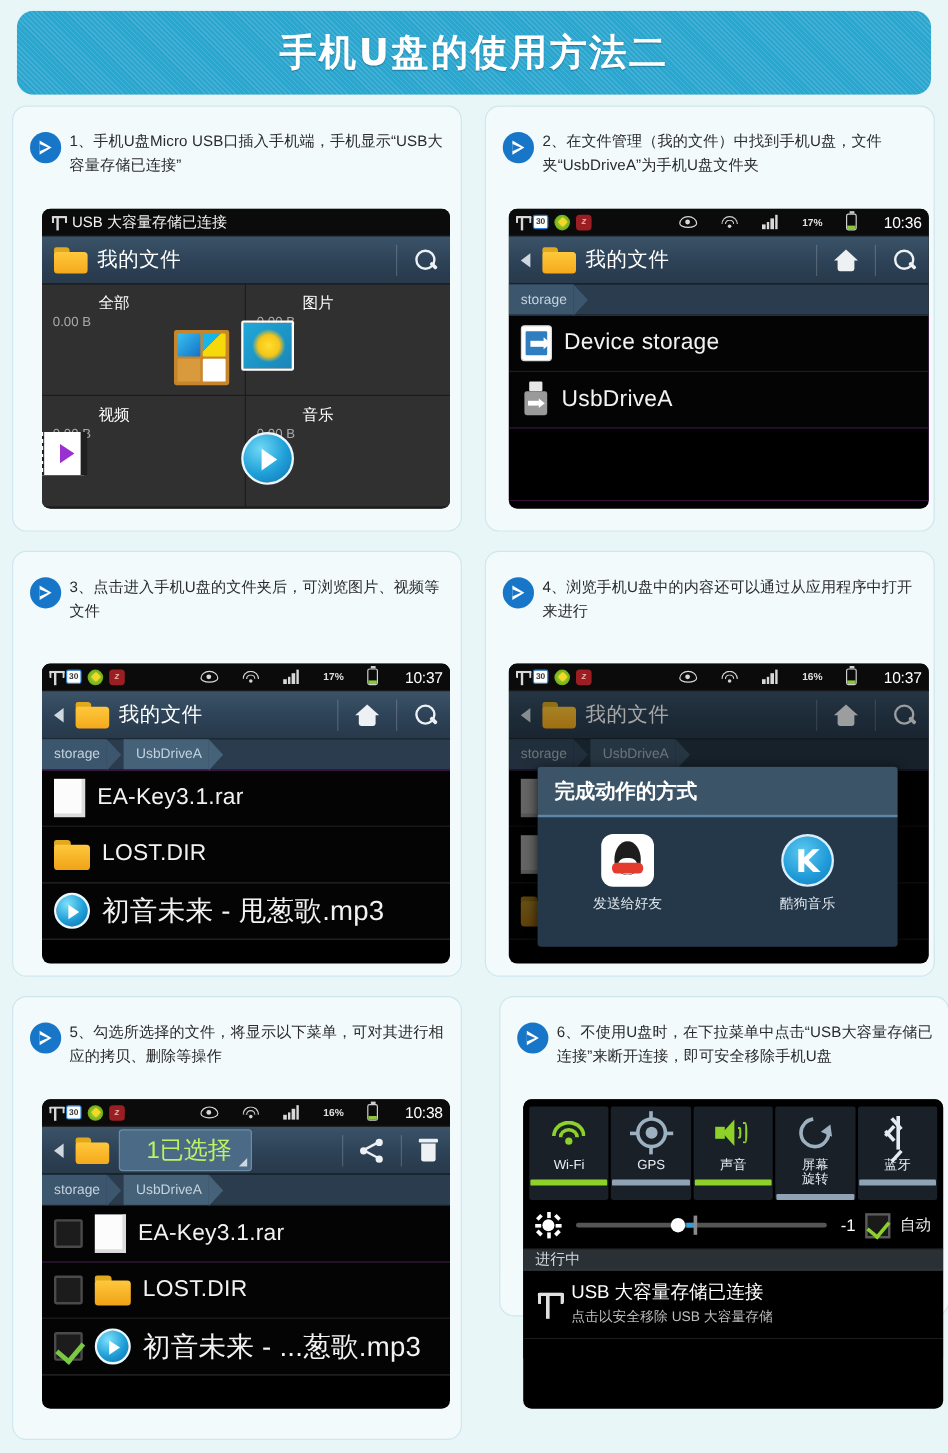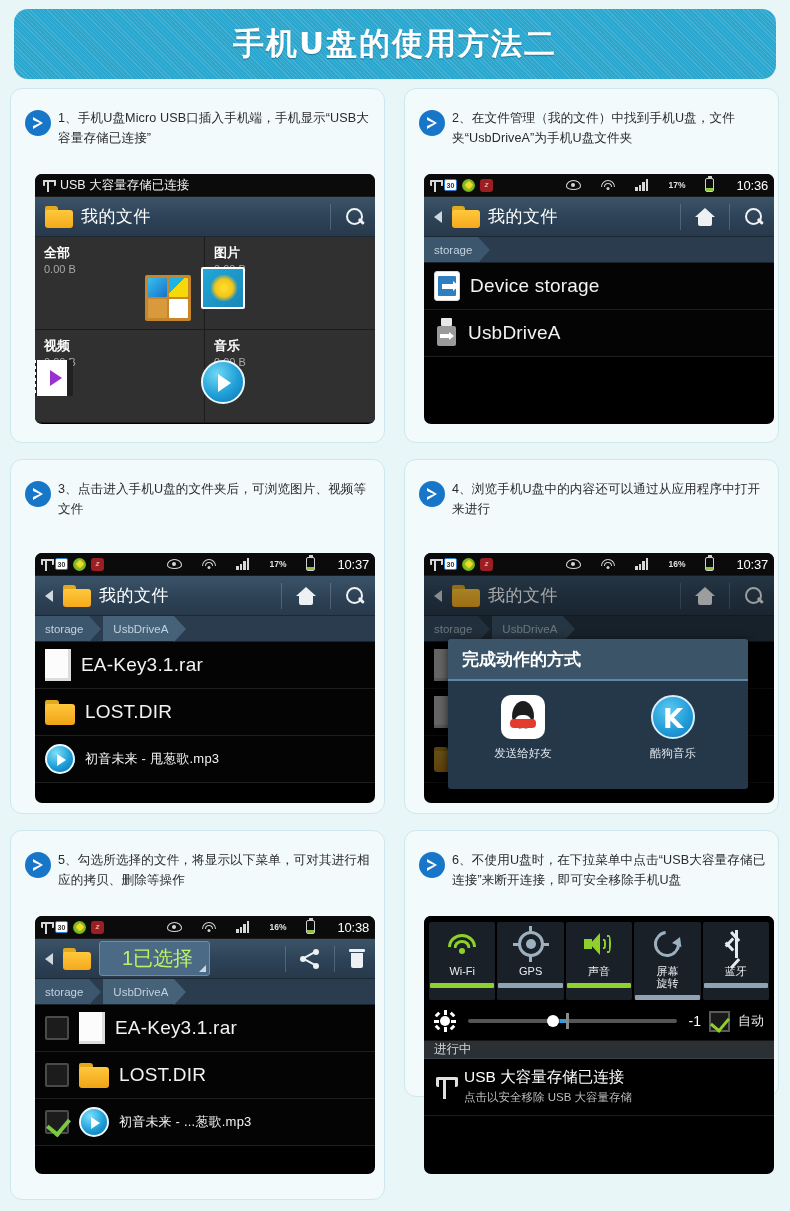--- a/index.html
+++ b/index.html
@@ -36,21 +36,21 @@
     position: absolute;
     background: #f2fafc;
     border: 1px solid #cfe7ee;
     border-radius: 12px;
   }
   .p1 { left: 10px;  top: 88px;  width: 375px; height: 355px; }
   .p2 { left: 404px; top: 88px;  width: 375px; height: 355px; }
   .p3 { left: 10px;  top: 459px; width: 375px; height: 355px; }
   .p4 { left: 404px; top: 459px; width: 375px; height: 355px; }
   .p5 { left: 10px;  top: 830px; width: 375px; height: 370px; }
-  .p6 { left: 404px; top: 830px; width: 375px; height: 267px; }
+  .p6 { left: 416px; top: 830px; width: 375px; height: 267px; }
 
   
   .cap { position: absolute; left: 14px; top: 20px; right: 12px; display: flex; gap: 7px; }
   .cap-bullet {
     flex: 0 0 auto; width: 26px; height: 26px; border-radius: 50%;
     background: #1876c8; position: relative; margin-top: 1px;
   }
   .cap-bullet::before {
     content: ""; position: absolute; left: 8px; top: 7px;
     width: 0; height: 0;
@@ -252,21 +252,21 @@
   .crumb.c2::after { border-left-color:#456279; }
 
   
   .tiles { display: grid; grid-template-columns: 1fr 1fr; }
   .tile {
     height: 93px; background: #303030;
     border-right: 1px solid #1c1c1c; border-bottom: 1px solid #1c1c1c;
     padding: 8px 0 0 9px; position: relative;
   }
   .tile:nth-child(2n) { border-right: none; }
-  .tile-name { color:#fff; font-size: 13px; font-weight: bold; line-height: 1.2; }
+  .tile-name { color:#fff; font-size: 13px; font-weight: normal; line-height: 1.2; margin-left: 38px; }
   .tile-size { color:#a8a8a8; font-size: 11px; margin-top: 2px; }
 
   .art { position: absolute; right: 13px; bottom: 8px; }
   .art-all { width: 46px; height: 46px; background: #c8862c; padding: 3px;
              display:grid; grid-template-columns:1fr 1fr; gap:2px; border-radius:2px;}
   .art-all div { background:#fff; border-radius:1px; display:flex;align-items:center;justify-content:center;}
   .art-all .q1 { background: linear-gradient(135deg,#39c0ef,#1572c8); }
   .art-all .q2 { background: linear-gradient(135deg,#19b4e8 40%, #f5d90a 40%); }
   .art-all .q3 { background:#d99a3d; }
   .art-all .q4 { background:#fff; }
@@ -303,21 +303,21 @@
     border-left:13px solid #fff; border-top:9px solid transparent; border-bottom:9px solid transparent;
   }
 
   
   .rows { background: #d946ef; }
   .row {
     display: flex; align-items: center; gap: 10px; padding: 0 10px;
     height: 47px; border-bottom: 1px solid #1e1e1e; background:#040404;
   }
   .row-name { color:#f2f2f2; font-size: 19px; letter-spacing: .2px; white-space: nowrap; }
-  .row-name.cjk { font-size: 13px; }
+  .row-name.cjk { font-size: 23px; }
   .ic-dev {
     width: 26px; height: 30px; background:#fff; border-radius:3px;
     position: relative; flex:0 0 auto;
     border: 1px solid #d8d8d8;
   }
   .ic-dev::after {
     content:""; position:absolute; left:3px; top:4px; right:3px; bottom:4px;
     background:#2f7fc0; border-radius:1px;
   }
   .ic-dev i {

